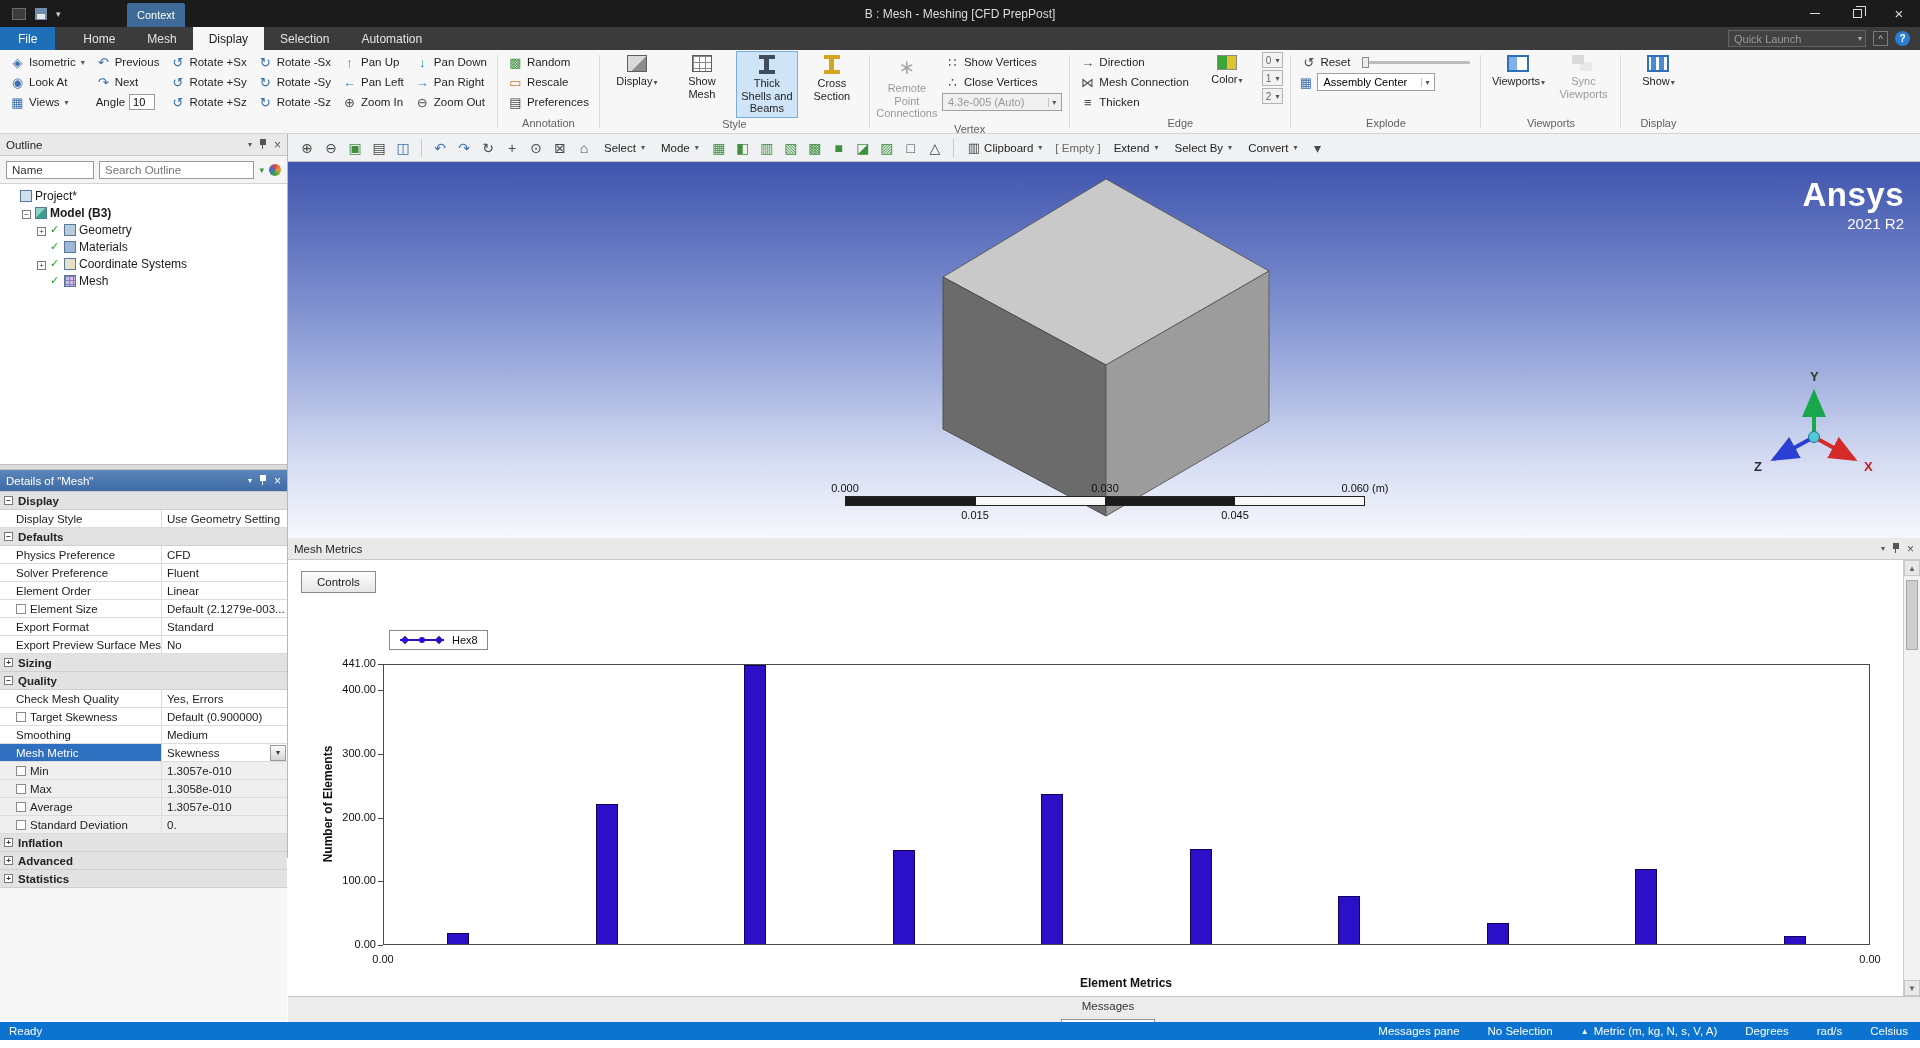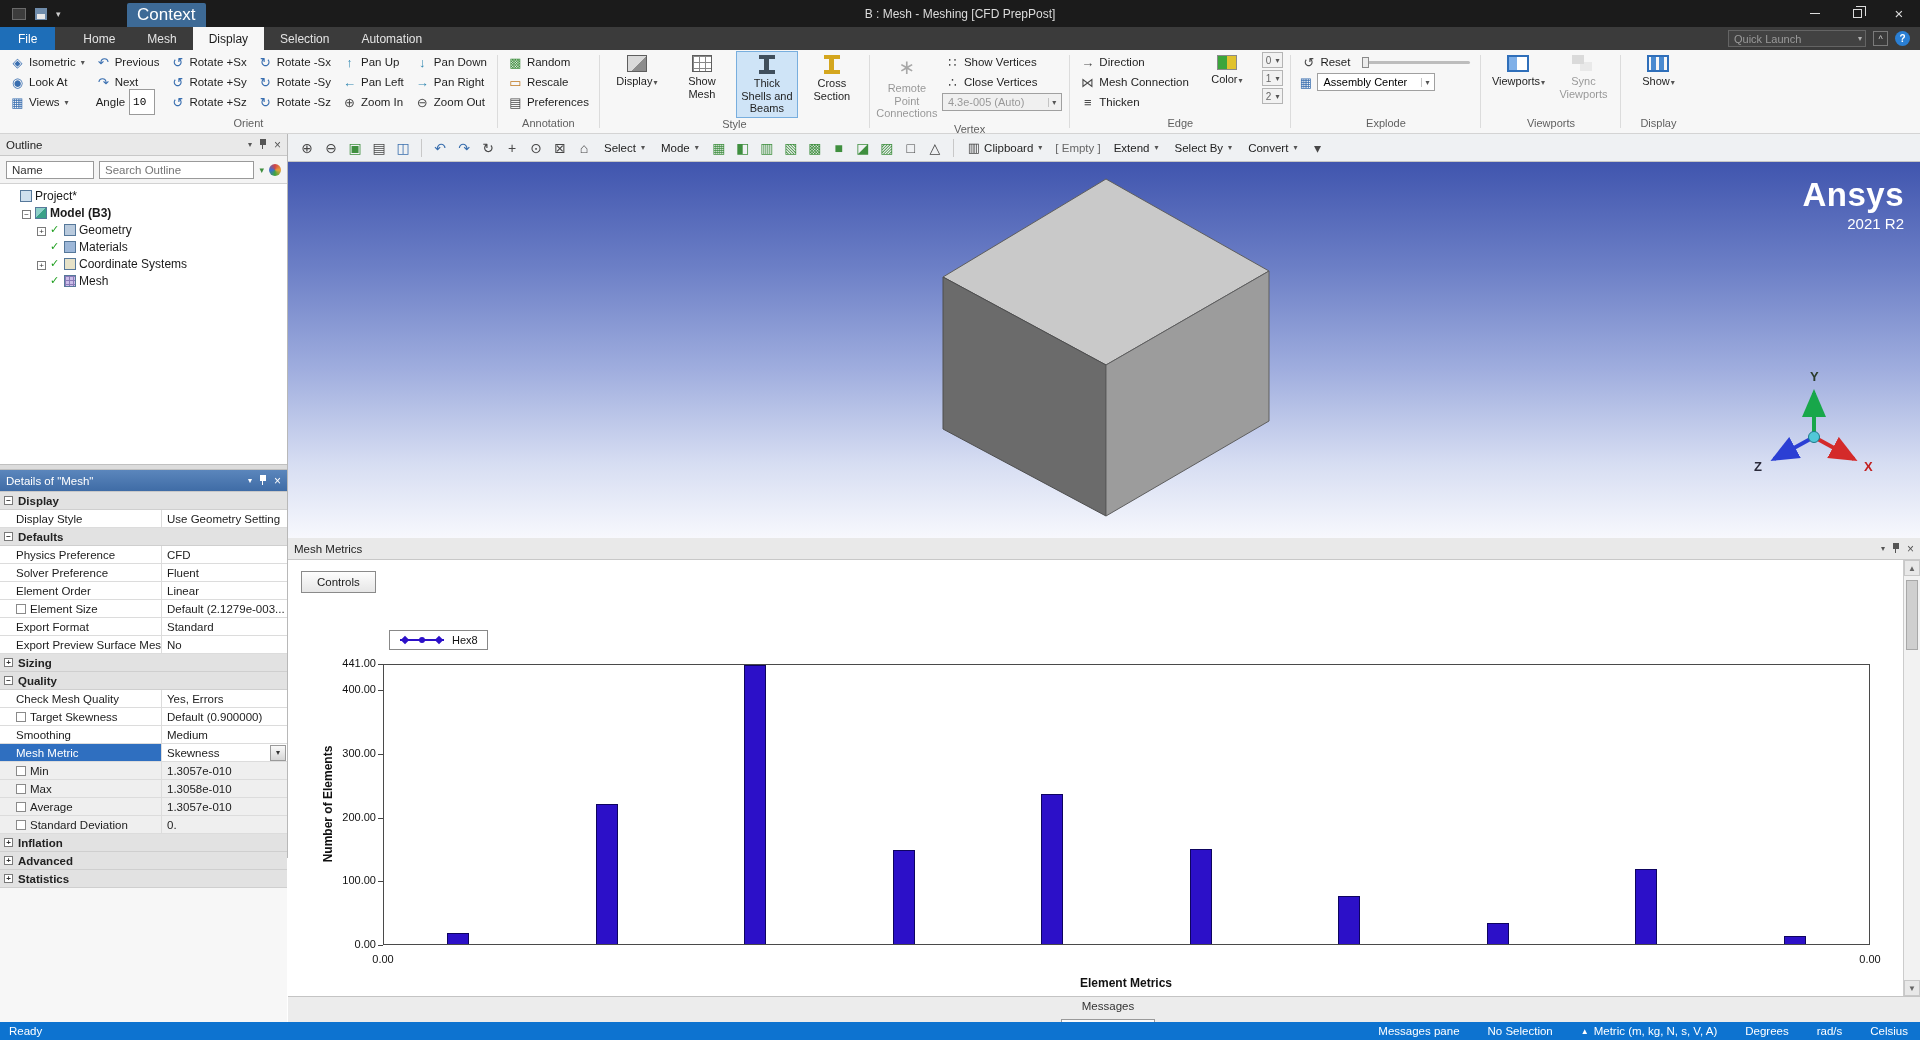--- a/index.html
+++ b/index.html
@@ -7,21 +7,21 @@
   body { font-family:"Liberation Sans","DejaVu Sans",sans-serif; font-size:12px; background:#fff; }
   #app { position:relative; width:1920px; height:1048px; overflow:hidden; background:#fff; }
 
   
   #titlebar { position:absolute; top:0; left:0; width:1920px; height:27px; background:#1b1b1b; color:#e6e6e6; }
   .tb-left { position:absolute; left:12px; top:0; height:27px; display:flex; align-items:center; gap:9px; }
   .app-icon { width:14px; height:12px; background:#3c3c3c; border:1px solid #6a6a6a; }
   .save-icon { width:12px; height:12px; background:#6f8cab; position:relative; }
   .save-icon::after { content:""; position:absolute; left:2px; bottom:1px; width:8px; height:5px; background:#e8e8e8; }
   .tb-caret { font-size:9px; color:#cfcfcf; }
-  .context-chip { position:absolute; left:127px; top:3px; height:24px; padding:0 10px; background:#3d6a96; color:#fff; font-size:17px; display:flex; align-items:center; border-radius:2px 2px 0 0; }
+  .context-chip { position:absolute; left:127px; top:3px; height:24px; padding:0 10px; background:#3d6a96; color:#fff; font-size:11px; display:flex; align-items:center; border-radius:2px 2px 0 0; }
   .tb-title { position:absolute; left:50%; top:0; transform:translateX(-50%); height:27px; display:flex; align-items:center; font-size:12px; color:#dcdcdc; white-space:nowrap; }
   .win-btns { position:absolute; right:0; top:0; height:27px; display:flex; }
   .win-btn { width:42px; height:27px; display:flex; align-items:center; justify-content:center; color:#dcdcdc; }
   .min-glyph { width:10px; height:1px; background:#dcdcdc; display:inline-block; }
   .restore-glyph { width:9px; height:9px; border:1px solid #dcdcdc; position:relative; display:inline-block; }
   .restore-glyph::before { content:""; position:absolute; left:2px; top:-4px; width:9px; height:9px; border-top:1px solid #dcdcdc; border-right:1px solid #dcdcdc; }
   .close-glyph { font-size:15px; line-height:1; }
 
   
   #tabrow { position:absolute; top:27px; left:0; width:1920px; height:23px; background:#3b3b3b; display:flex; align-items:stretch; }
@@ -39,21 +39,21 @@
   
   #ribbon { position:absolute; top:50px; left:0; width:1920px; height:84px; background:#f7f7f7; border-bottom:1px solid #d4d4d4; display:flex; align-items:stretch; overflow:hidden; }
   .rb-group { display:flex; flex-direction:column; justify-content:space-between; padding:2px 7px 0; }
   .rb-cells { display:flex; align-items:flex-start; gap:5px; flex:1; }
   .rb-sep { width:1px; background:#dcdcdc; margin:5px 0; }
   .rb-col { display:flex; flex-direction:column; }
   .rb-small { height:20px; display:flex; align-items:center; gap:4px; padding:0 3px; font-size:11.5px; color:#1e1e1e; white-space:nowrap; }
   .rb-small.blank { visibility:hidden; }
   .rb-small-label { white-space:nowrap; }
   .caret { font-size:8px; color:#555; margin-left:1px; }
-  .rb-input { width:26px; height:26px; border:1px solid #9a9a9a; font-size:11px; padding:0 3px; font-family:Liberation Mono, monospace; }
+  .rb-input { width:26px; height:16px; border:1px solid #9a9a9a; font-size:11px; padding:0 3px; font-family:Liberation Sans, sans-serif; }
   .rb-big { width:60px; min-height:58px; display:flex; flex-direction:column; align-items:center; text-align:center; font-size:11px; line-height:1.15; color:#1e1e1e; padding:3px 2px 2px; }
   .rb-big.hl { background:#cfe4f7; outline:1px solid #78aede; }
   .rb-big.dis { opacity:.45; }
   .rb-big-label { margin-top:3px; }
   .rb-label { text-align:center; font-size:11px; color:#5f5f5f; padding:1px 0 4px; white-space:nowrap; }
   .rb-combo-row { display:flex; align-items:center; gap:4px; height:20px; }
   .rb-combo { display:flex; align-items:center; border:1px solid #a0a0a0; background:#fff; height:18px; padding:0 2px 0 5px; font-size:11px; gap:5px; min-width:118px; }
   .rb-combo.dis { background:#f0f0f0; color:#999;gap:24px; }
   .combo-text { flex:1; white-space:nowrap; }
   .combo-caret { border-left:1px solid #c4c4c4; padding:0 3px; font-size:8px; color:#555; }
@@ -314,21 +314,20 @@
             <div class="rb-small">
               <span class="icn icn-arrow-right c-teal">→</span>
               <span class="rb-small-label">Pan Right</span>
             </div>
             <div class="rb-small">
               <span class="icn icn-zoom-out c-dark">⊖</span>
               <span class="rb-small-label">Zoom Out</span>
             </div>
           </div>
         </div>
-        <div class="rb-label">Orient</div>
       </div>
       <div class="rb-sep"></div>
       <div class="rb-group">
         <div class="rb-cells">
           <div class="rb-col">
             <div class="rb-small">
               <span class="icn icn-random c-green">▩</span>
               <span class="rb-small-label">Random</span>
             </div>
             <div class="rb-small">
@@ -778,20 +777,37 @@
           </marker>
       </defs>
       <line x1="70" y1="70" x2="70" y2="26" stroke="#18a74a" stroke-width="4" marker-end="url(#ah-g)"></line>
       <line x1="70" y1="70" x2="110" y2="92" stroke="#d42a2a" stroke-width="4" marker-end="url(#ah-r)"></line>
       <line x1="70" y1="70" x2="30" y2="92" stroke="#2b3fd4" stroke-width="4" marker-end="url(#ah-b)"></line>
       <circle cx="70" cy="70" r="5.5" fill="#52c8d8" stroke="#1e7a8a" stroke-width="1"></circle>
       <text x="66" y="14" font-size="13" font-weight="bold" fill="#2a3a2a">Y</text>
       <text x="120" y="104" font-size="13" font-weight="bold" fill="#c22020">X</text>
       <text x="10" y="104" font-size="13" font-weight="bold" fill="#2a2a3a">Z</text>
     </svg>
+    <div id="ruler">
+      <div class="ruler-top" id="ruler-top">
+          <span class="ruler-label" style="left: 0px;">0.000</span>
+          <span class="ruler-label" style="left: 260px;">0.030</span>
+          <span class="ruler-label" style="left: 520px;">0.060 (m)</span>
+        </div>
+      <div class="ruler-bar">
+        <span class="rs"></span>
+          <span class="rs"></span>
+          <span class="rs"></span>
+          <span class="rs"></span>
+      </div>
+      <div class="ruler-bottom" id="ruler-bottom">
+          <span class="ruler-label" style="left: 130px;">0.015</span>
+          <span class="ruler-label" style="left: 390px;">0.045</span>
+        </div>
+    </div>
   </div>
 
   <div id="metrics-header">
     <span class="ph-title">Mesh Metrics</span>
     <span class="ph-icons">
       <span class="ph-caret">▾</span>
       <span class="pin-icon"></span>
       <span class="ph-close">×</span>
     </span>
   </div>

